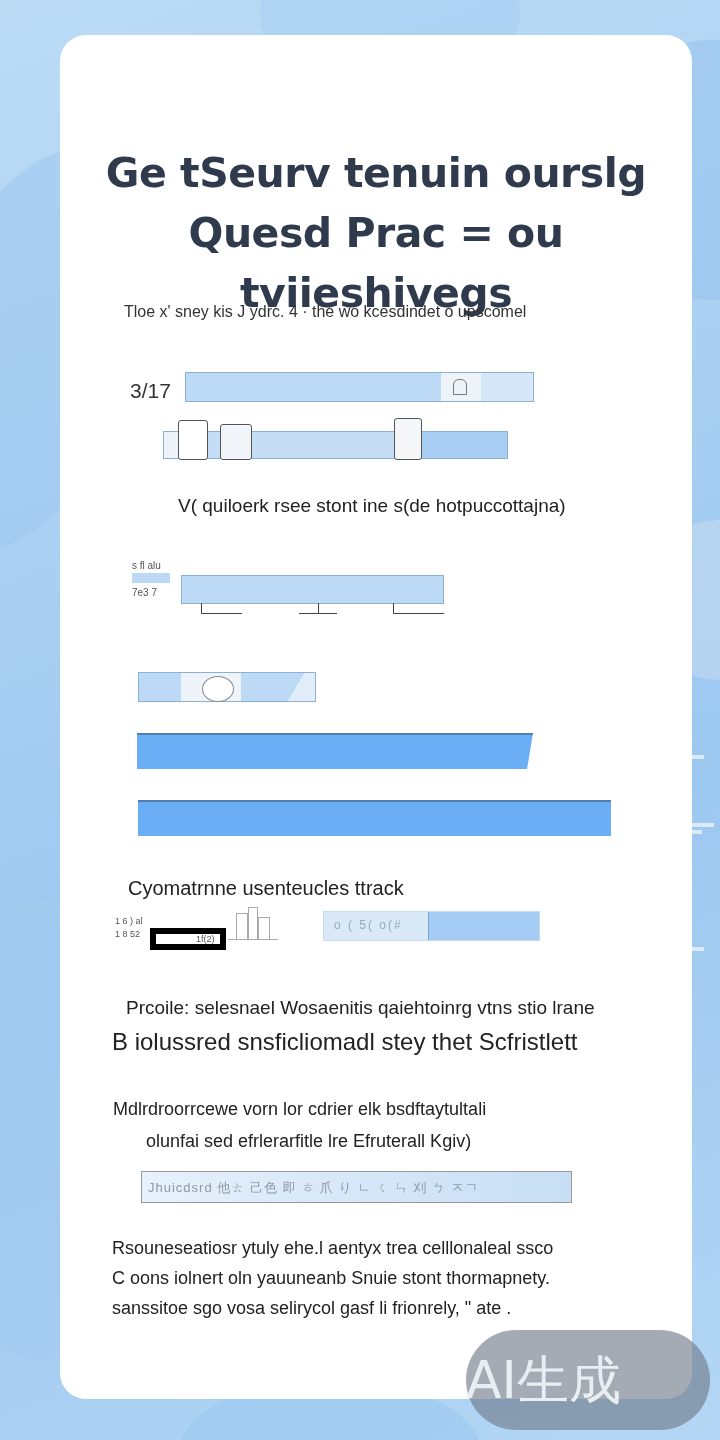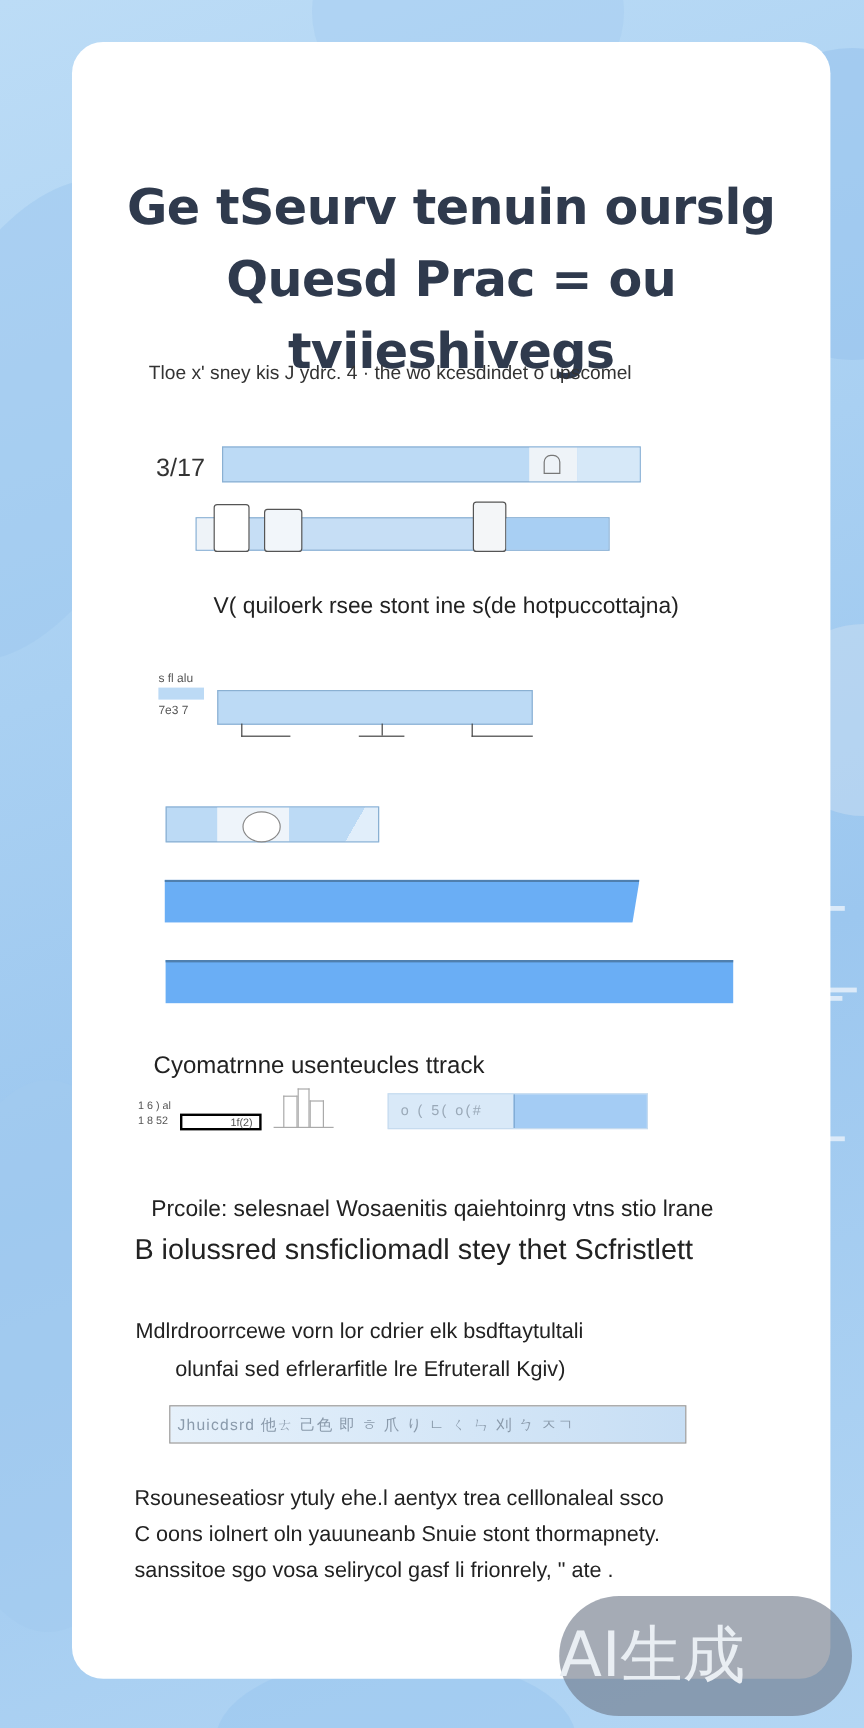--- a/index.html
+++ b/index.html
@@ -97,21 +97,21 @@
     <div style="position:absolute;left:63px;top:3px;width:30px;height:24px;border:1px solid #888;border-radius:50%;background:#fff;"></div>
     <div class="seg" style="left:102px;right:0;background:linear-gradient(120deg,#bcdaf5 70%,#e1eefa 70%);"></div>
   </div>
 
   <div class="bar strong" style="left:77px;top:698px;width:396px;height:36px;clip-path:polygon(0 0,100% 0,98.5% 100%,0 100%);"></div>
   <div class="bar strong" style="left:78px;top:765px;width:473px;height:36px;"></div>
 
   <div class="text" style="left:68px;top:842px;font-size:20px;color:#222;">Cyomatrnne usenteucles ttrack</div>
   <div class="small" style="left:55px;top:880px;font-size:9px;">1 6 ) al</div>
   <div class="small" style="left:55px;top:893px;font-size:9px;">1 8 52</div>
-  <div style="position:absolute;left:90px;top:893px;width:64px;height:10px;border:2px solid #000000;">
+  <div style="position:absolute;left:90px;top:893px;width:64px;height:10px;border:6px solid #000000;">
     <span class="small" style="left:40px;top:-1px;font-size:9px;">1f(2)</span>
   </div>
   <div style="position:absolute;left:168px;top:870px;width:50px;height:34px;border-bottom:1px solid #aaa;">
     <div style="position:absolute;left:8px;top:8px;width:10px;height:26px;border:1px solid #aaa;border-bottom:none;"></div>
     <div style="position:absolute;left:20px;top:2px;width:8px;height:32px;border:1px solid #aaa;border-bottom:none;"></div>
     <div style="position:absolute;left:30px;top:12px;width:10px;height:22px;border:1px solid #aaa;border-bottom:none;"></div>
   </div>
   <div class="bar" style="left:263px;top:876px;width:217px;height:30px;background:#d9e9f8;border-color:#c6dbef;">
     <span style="position:absolute;left:10px;top:6px;font-size:12px;color:#9aa9b8;letter-spacing:2px;">o ( 5( o(#</span>
     <div class="seg" style="left:104px;right:0;background:#a4ccf4;border-left:1px solid #7aa6d0;"></div>

